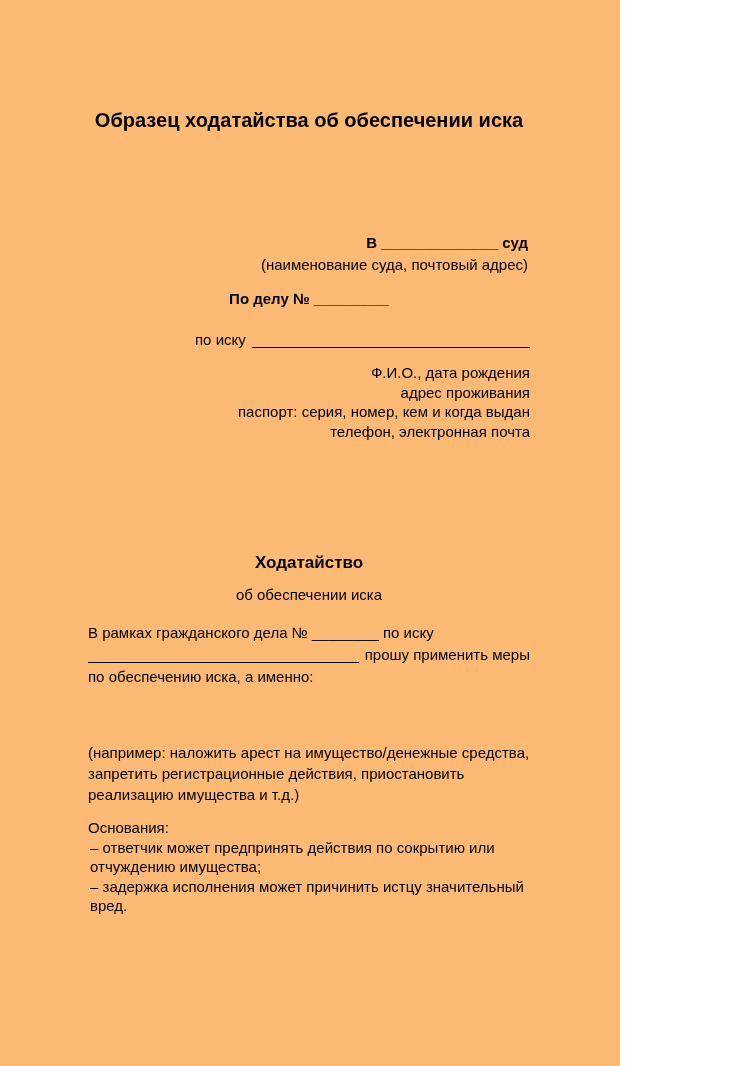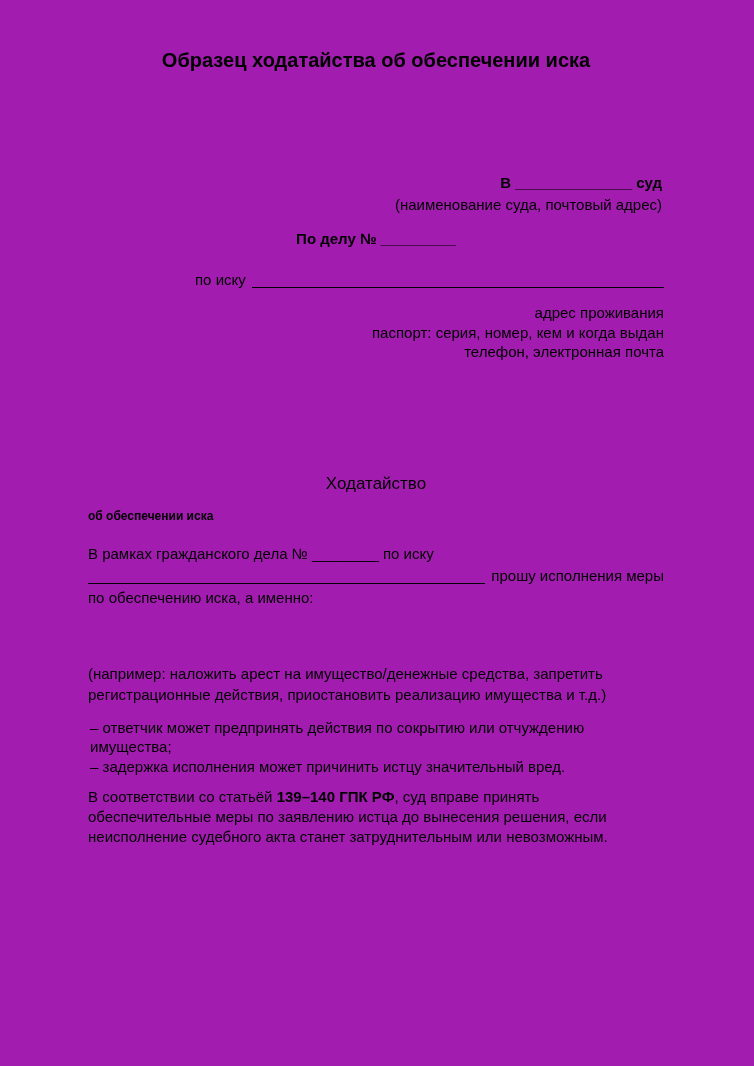--- a/index.html
+++ b/index.html
@@ -2,28 +2,28 @@
 <html lang="ru"><head>
 <meta charset="utf-8">
 <style>
   html, body {
     margin: 0;
     padding: 0;
     background: #ffffff;
   }
   .page {
     position: relative;
-    width: 754px;
+    width: 620px;
     height: 1066px;
     box-sizing: border-box;
-    background: #a21caf;
+    background: #fdba74;
     color: #000000;
     font-family: "Liberation Sans", "DejaVu Sans", sans-serif;
     font-size: 15px;
-    padding: 48px 90px 0 88px;
+    padding: 108px 90px 0 88px;
     overflow: hidden;
   }
   .doc-title {
     font-size: 20px;
     font-weight: bold;
     text-align: center;
     line-height: 24px;
     margin: 0 0 100px 0;
   }
   .court-block {
@@ -52,29 +52,29 @@
     margin: 0 0 3px 6px;
   }
   .plaintiff-block {
     text-align: right;
     line-height: 19.5px;
     margin: 0 0 112px 0;
   }
   .plaintiff-label { font-weight: bold; }
   .motion-heading {
     font-size: 17px;
-    font-weight: normal;
+    font-weight: bold;
     text-align: center;
     line-height: 20px;
     margin: 0 0 12px 0;
   }
   .motion-subheading {
-    font-size: 12px;
-    font-weight: bold;
-    text-align: left;
+    font-size: 15px;
+    font-weight: normal;
+    text-align: center;
     line-height: 20px;
     margin: 0 0 17px 0;
   }
   .intro-block {
     line-height: 22px;
     margin: 0 0 54px 0;
   }
   .intro-line2 {
     display: flex;
     align-items: flex-end;
@@ -109,40 +109,41 @@
   </div>
 
   <div class="case-line">По делу № _________</div>
 
   <div class="claim-row">
     <span class="label">по иску</span>
     <span class="fill-line"></span>
   </div>
 
   <div class="plaintiff-block">
+    <div>Ф.И.О., дата рождения</div>
     <div>адрес проживания</div>
     <div>паспорт: серия, номер, кем и когда выдан</div>
     <div>телефон, электронная почта</div>
   </div>
 
   <div class="motion-heading">Ходатайство</div>
 
   <div class="motion-subheading">об обеспечении иска</div>
 
   <div class="intro-block">
     <div>В рамках гражданского дела № ________ по иску</div>
     <div class="intro-line2">
       <span class="fill-line"></span>
-      <span class="suffix">прошу исполнения меры</span>
+      <span class="suffix">прошу применить меры</span>
     </div>
     <div>по обеспечению иска, а именно:</div>
   </div>
 
   <div class="example-note">(например: наложить арест на имущество/денежные средства, запретить регистрационные действия, приостановить реализацию имущества и т.д.)</div>
 
   <div class="grounds-block">
+    <div>Основания:</div>
     <div class="grounds-item">– ответчик может предпринять действия по сокрытию или отчуждению имущества;</div>
     <div class="grounds-item">– задержка исполнения может причинить истцу значительный вред.</div>
   </div>
 
-  <p class="legal-paragraph"><span>В соответствии со статьёй </span><span class="bold">139–140 ГПК РФ</span><span>, суд вправе принять обеспечительные меры по заявлению истца до вынесения решения, если неисполнение судебного акта станет затруднительным или невозможным.</span></p>
 
 </div>
 
 </body></html>

